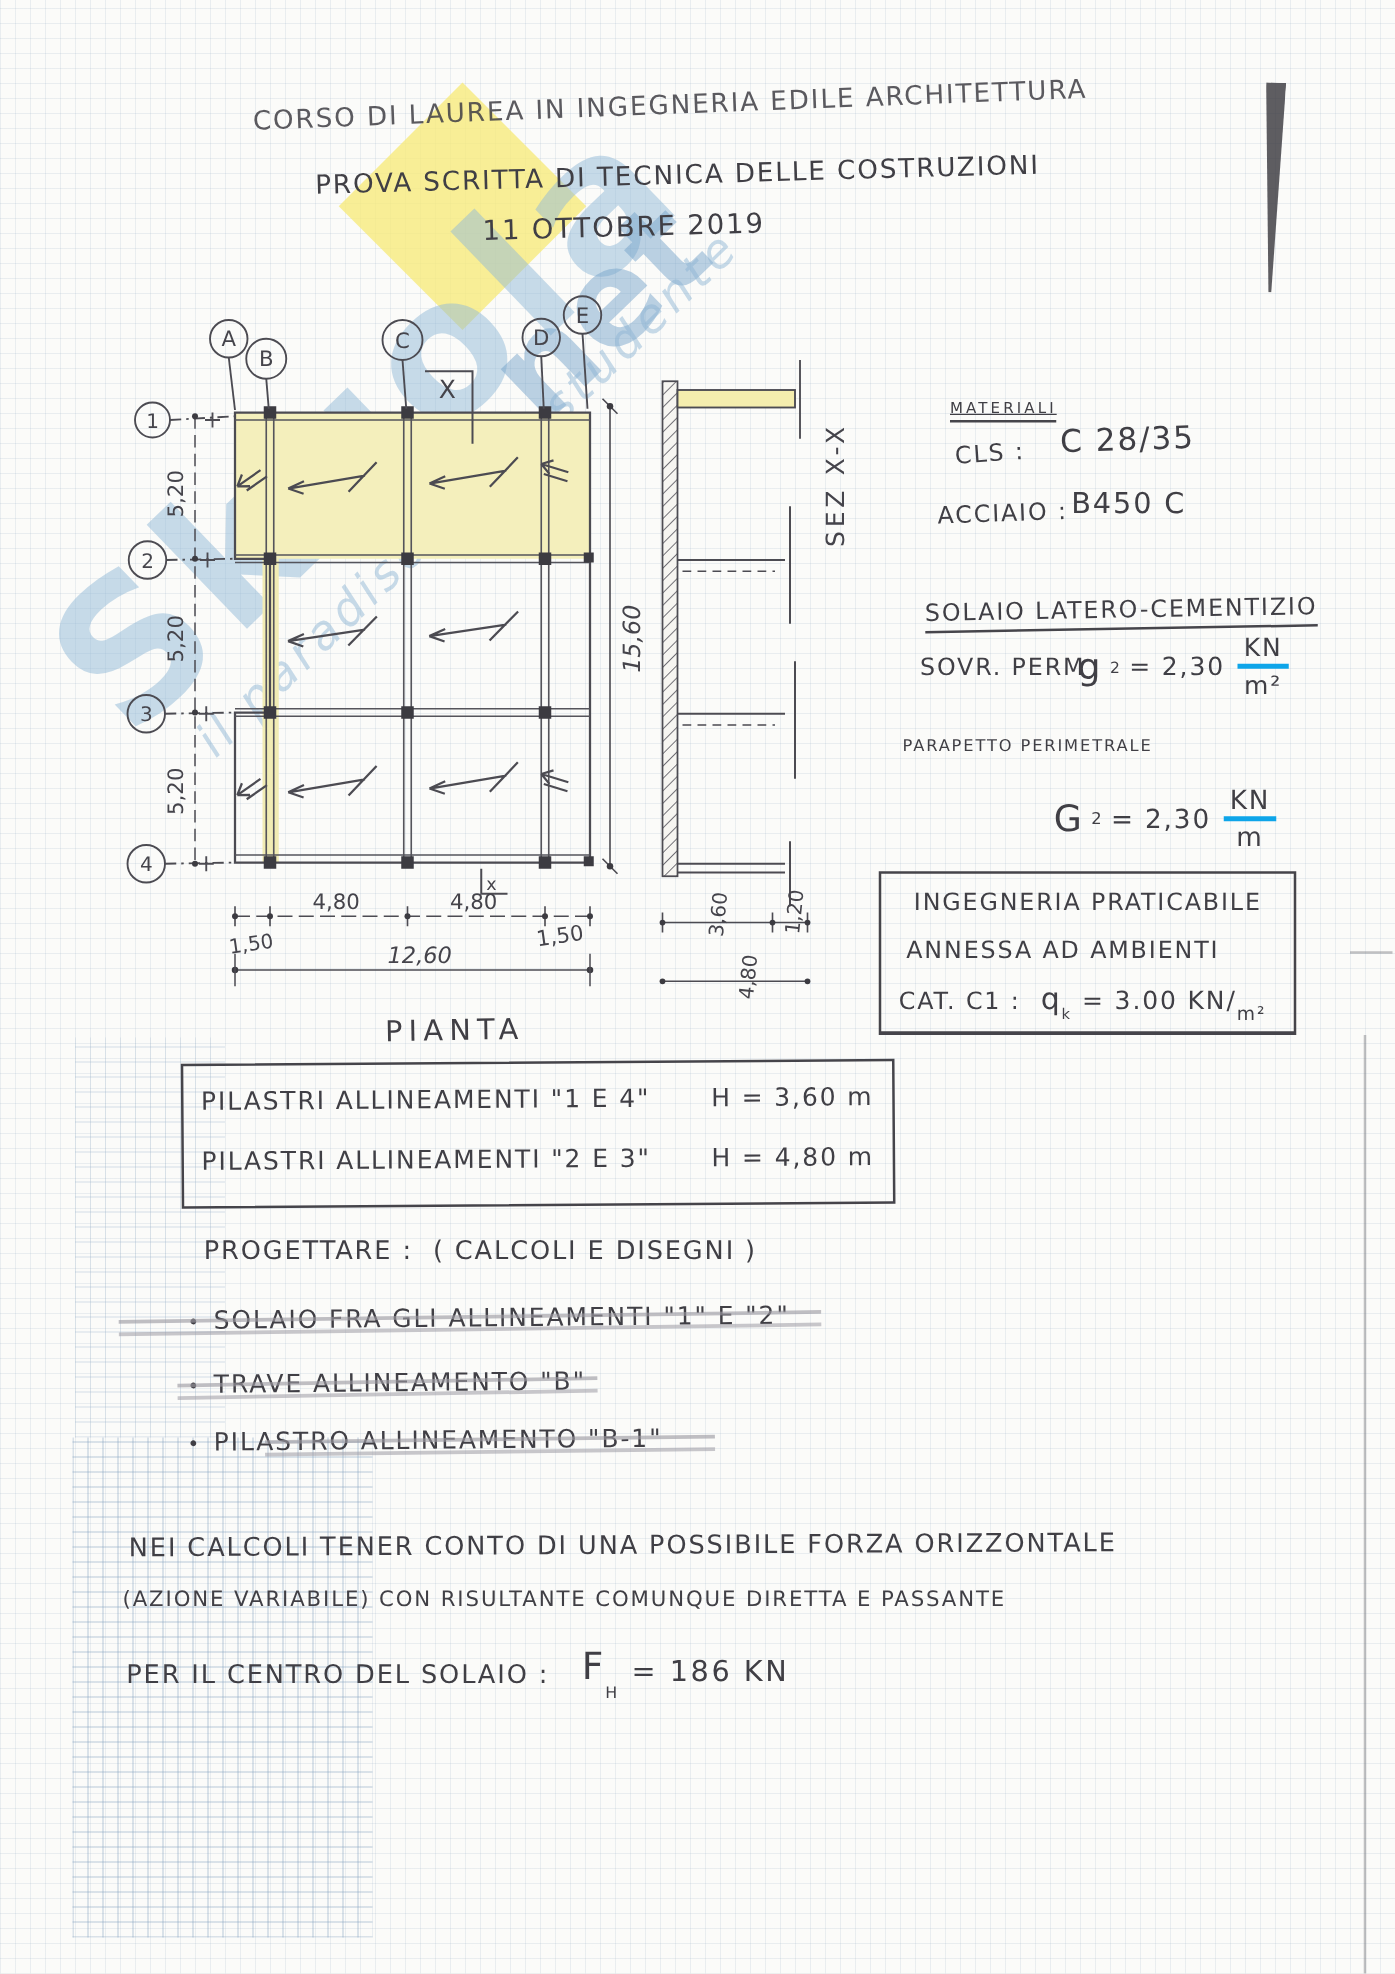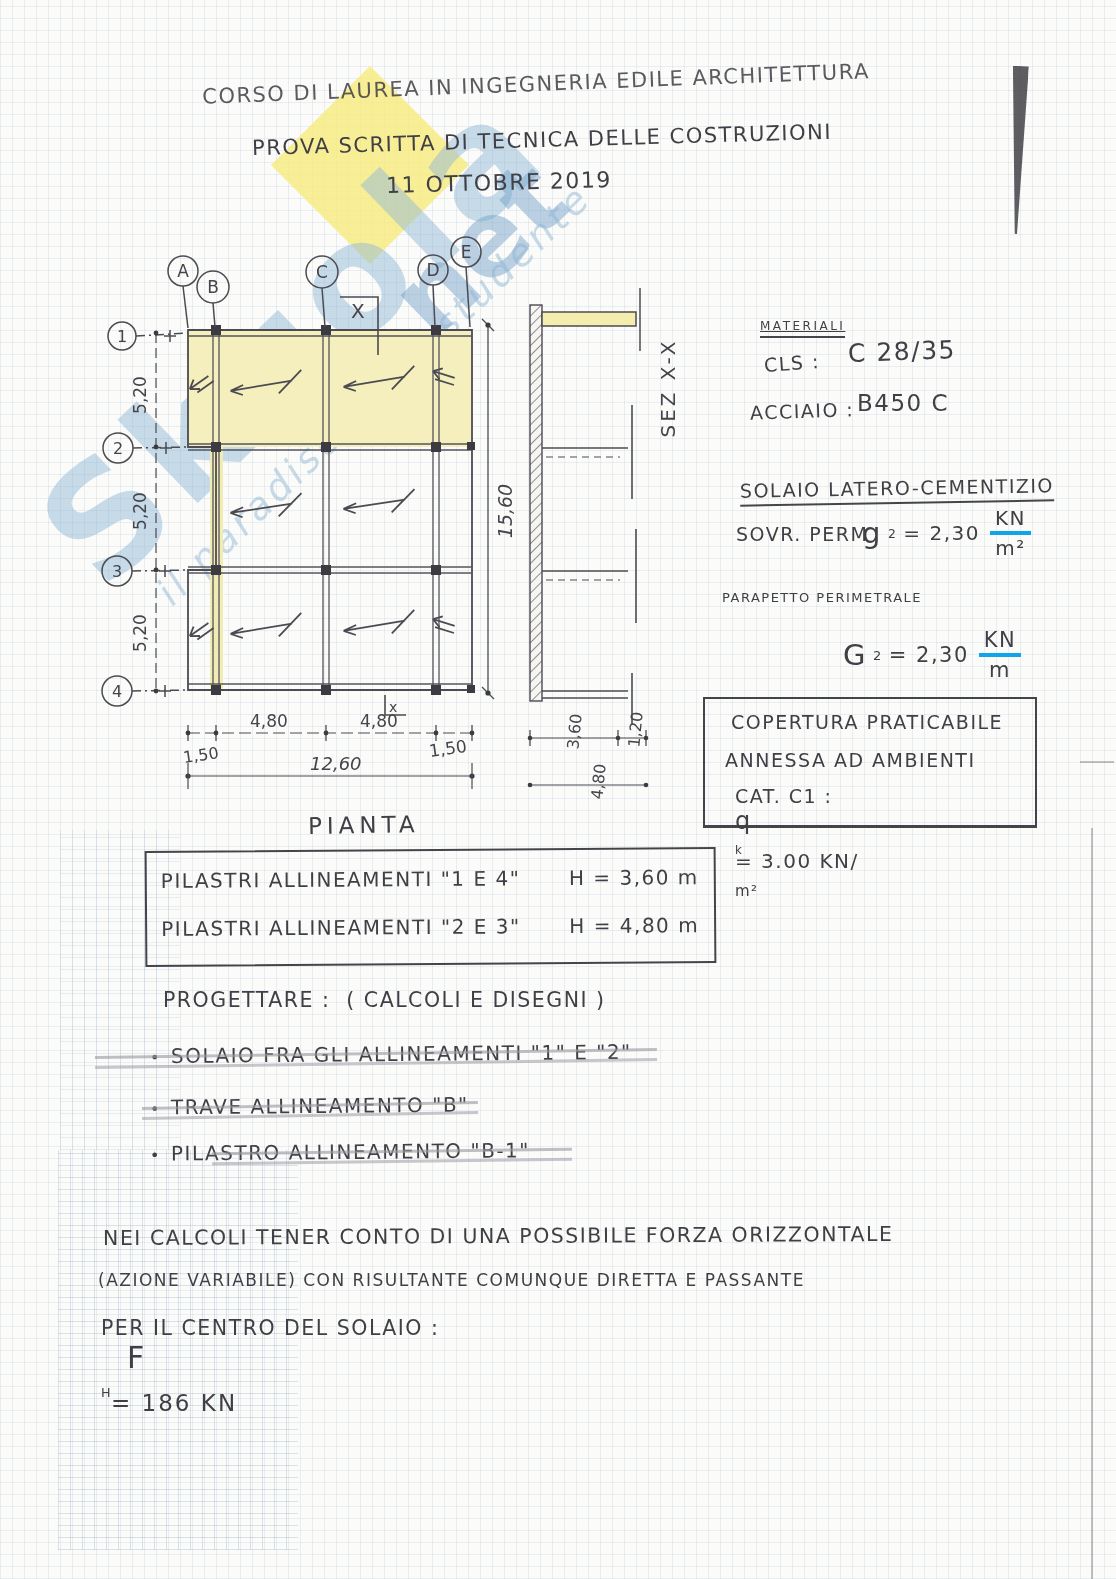--- a/index.html
+++ b/index.html
@@ -301,23 +301,23 @@
     <span class="sym">G</span>
       <sub>2</sub>
     <span>= 2,30</span>
     <span class="frac">
       <span class="num">KN</span>
       <span class="den">m</span>
     </span>
   </div>
 
   <div class="box" style="left:703px;top:697px;width:330px;height:126px;border-bottom-width:3px;">
-    <div class="hw" style="left:26px;top:12px;font-size:19px;">COPERTURA PRATICABILE</div>
+    <div class="hw" style="left:26px;top:12px;font-size:19px;">INGEGNERIA PRATICABILE</div>
     <div class="hw" style="left:20px;top:50px;font-size:19px;">ANNESSA AD AMBIENTI</div>
-    <div class="hw item-row" style="left:14px;top:86px;font-size:19px;flex-direction:column;">
+    <div class="hw item-row" style="left:14px;top:86px;font-size:19px;">
       <span>CAT. C1 :</span>
       <span style="margin-left:16px;font-size:24px;">q</span>
         <sub style="position:relative;top:8px;">k</sub>
       <span style="margin-left:8px;font-size:20px;">= 3.00 KN/</span>
       <span style="position:relative;top:9px;font-size:15px;">m²</span>
     </div>
   </div>
 
   <div class="box" style="left:145px;top:849px;width:567px;height:112px;transform:rotate(-0.4deg);">
     <div class="hw item-row" style="left:14px;top:16px;width:538px;font-size:20px;justify-content:space-between;">
@@ -348,20 +348,20 @@
   <div class="strike" style="left:142px;top:1104px;width:336px;transform:rotate(-1deg);"></div>
 
   <div class="hw item-row" style="left:150px;top:1140px;font-size:20px;transform:rotate(-0.5deg);">
     <span class="bullet">•</span>
     <span>PILASTRO ALLINEAMENTO "B-1"</span>
   </div>
   <div class="strike" style="left:212px;top:1150px;width:360px;transform:rotate(-0.7deg);"></div>
 
   <div class="hw" style="left:103px;top:1224px;font-size:20.5px;transform:rotate(-0.3deg);">NEI CALCOLI TENER CONTO DI UNA POSSIBILE FORZA ORIZZONTALE</div>
   <div class="hw" style="left:98px;top:1270px;font-size:17px;">(AZIONE VARIABILE) CON RISULTANTE COMUNQUE DIRETTA E PASSANTE</div>
-  <div class="hw item-row" style="left:101px;top:1316px;font-size:20.5px;align-items:flex-start;flex-direction:column;">
+  <div class="hw item-row" style="left:101px;top:1316px;font-size:20.5px;align-items:flex-end;">
     <span>PER IL CENTRO DEL SOLAIO :</span>
     <span style="margin-left:26px;font-size:30px;">F</span>
       <sub style="position:relative;top:10px;">H</sub>
     <span style="margin-left:10px;font-size:23px;letter-spacing:2px;">= 186 KN</span>
   </div>
 
 </div>
 
 </body></html>

